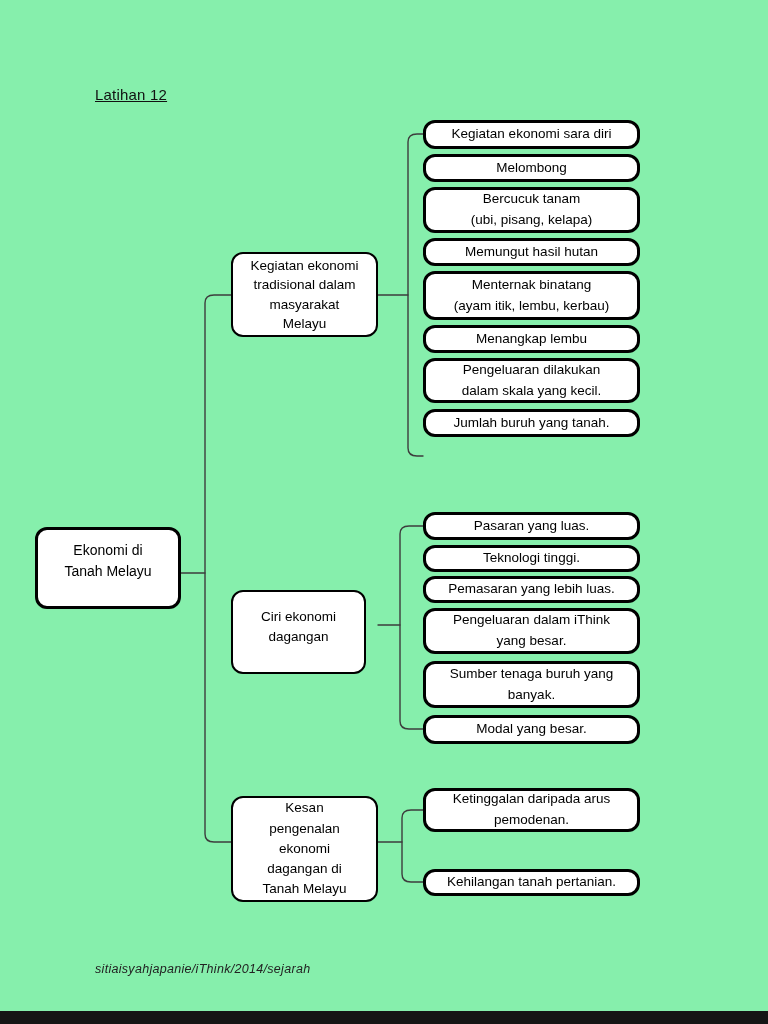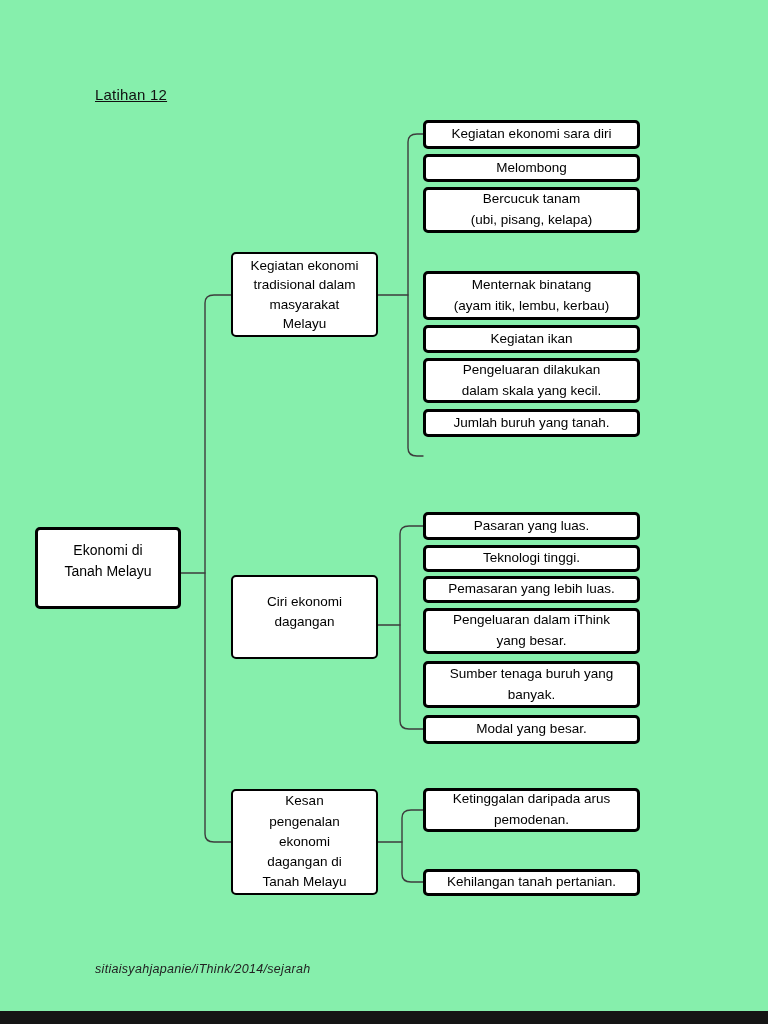--- a/index.html
+++ b/index.html
@@ -15,33 +15,33 @@
   .title{
     position:absolute;left:95px;top:86px;
     font-size:15px;color:#111;
     text-decoration:underline;
     letter-spacing:.2px;
   }
   .box{
     position:absolute;
     background:#fff;
     border:3px solid #000;
-    border-radius:5px;
+    border-radius:12px;
     box-sizing:border-box;
     display:flex;align-items:center;justify-content:center;
     text-align:center;
     white-space:pre-line;
     font-size:13.5px;
     line-height:1.55;
     padding:1px 4px;
   }
   .box.mid{border-width:2px;line-height:1.42;}
   .box.root{border-width:3px;font-size:14px;line-height:1.5;padding-bottom:16px;}
   .box.mid2{padding-bottom:12px;}
-  .box.mid3{line-height:1.5;}
+  .box.mid3{line-height:1.5;margin-top:7px;}
   .footer{
     position:absolute;left:95px;top:962px;
     font-size:12.5px;font-style:italic;color:#222;
     letter-spacing:.3px;
   }
   .bottom-bar{
     position:absolute;left:0;bottom:0;width:768px;height:13px;
     background:#151515;
   }
 </style>
@@ -67,35 +67,36 @@
 
   <div class="title">Latihan 12</div>
 
   <div class="box root" style="left:35px;top:527px;width:146px;height:82px">Ekonomi di
 Tanah Melayu</div>
 
   <div class="box mid" style="left:231px;top:252px;width:147px;height:85px">Kegiatan ekonomi
 tradisional dalam
 masyarakat
 Melayu</div>
-  <div class="box mid mid2" style="left:231px;top:575px;width:147px;height:84px">Ciri ekonomi
+  <div class="box mid mid2" style="left:231px;top:590px;width:135px;height:84px">Ciri ekonomi
 dagangan</div>
   <div class="box mid mid3" style="left:231px;top:789px;width:147px;height:106px">Kesan
 pengenalan
 ekonomi
 dagangan di
 Tanah Melayu</div>
 
   <div class="box" style="left:423px;top:120px;width:217px;height:29px">Kegiatan ekonomi sara diri</div>
   <div class="box" style="left:423px;top:154px;width:217px;height:28px">Melombong</div>
   <div class="box" style="left:423px;top:187px;width:217px;height:46px">Bercucuk tanam
 (ubi, pisang, kelapa)</div>
+  <div class="box" style="left:423px;top:238px;width:217px;height:28px">Memungut hasil hutan</div>
   <div class="box" style="left:423px;top:271px;width:217px;height:49px">Menternak binatang
 (ayam itik, lembu, kerbau)</div>
-  <div class="box" style="left:423px;top:325px;width:217px;height:28px">Kegiatan ikan</div>
+  <div class="box" style="left:423px;top:325px;width:217px;height:28px">Menangkap lembu</div>
   <div class="box" style="left:423px;top:358px;width:217px;height:45px">Pengeluaran dilakukan
 dalam skala yang kecil.</div>
   <div class="box" style="left:423px;top:409px;width:217px;height:28px">Jumlah buruh yang tanah.</div>
 
   <div class="box" style="left:423px;top:512px;width:217px;height:28px">Pasaran yang luas.</div>
   <div class="box" style="left:423px;top:545px;width:217px;height:27px">Teknologi tinggi.</div>
   <div class="box" style="left:423px;top:576px;width:217px;height:27px">Pemasaran yang lebih luas.</div>
   <div class="box" style="left:423px;top:608px;width:217px;height:46px">Pengeluaran dalam iThink
 yang besar.</div>
   <div class="box" style="left:423px;top:661px;width:217px;height:47px">Sumber tenaga buruh yang

